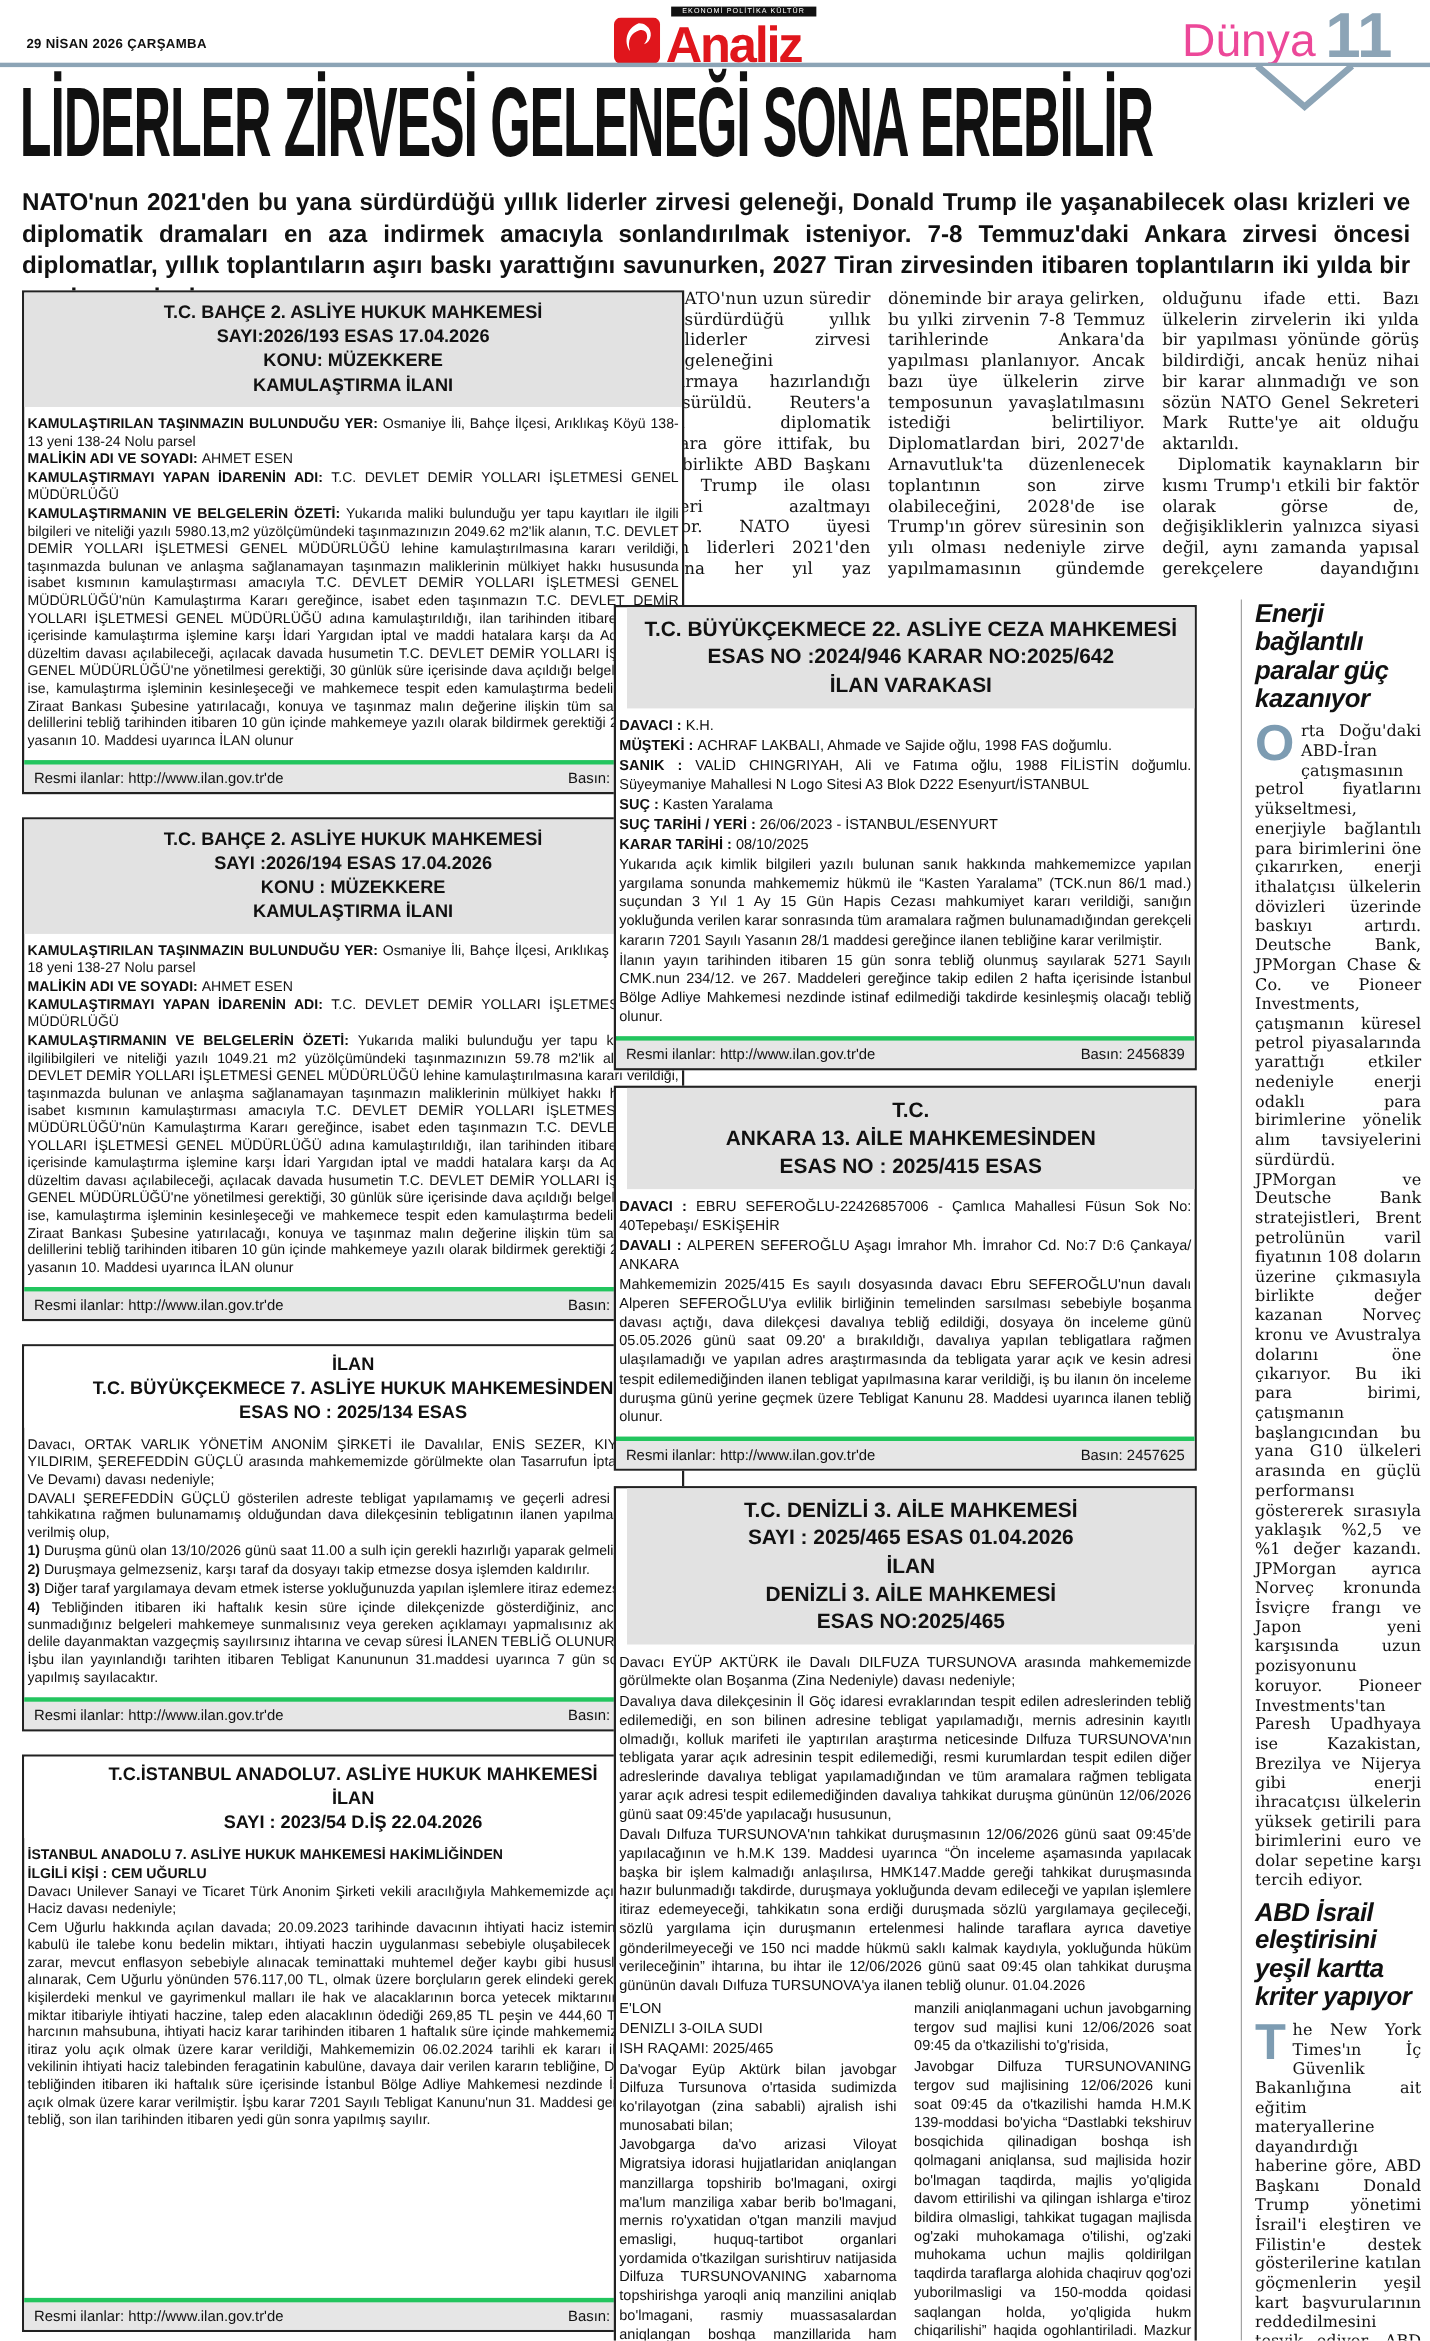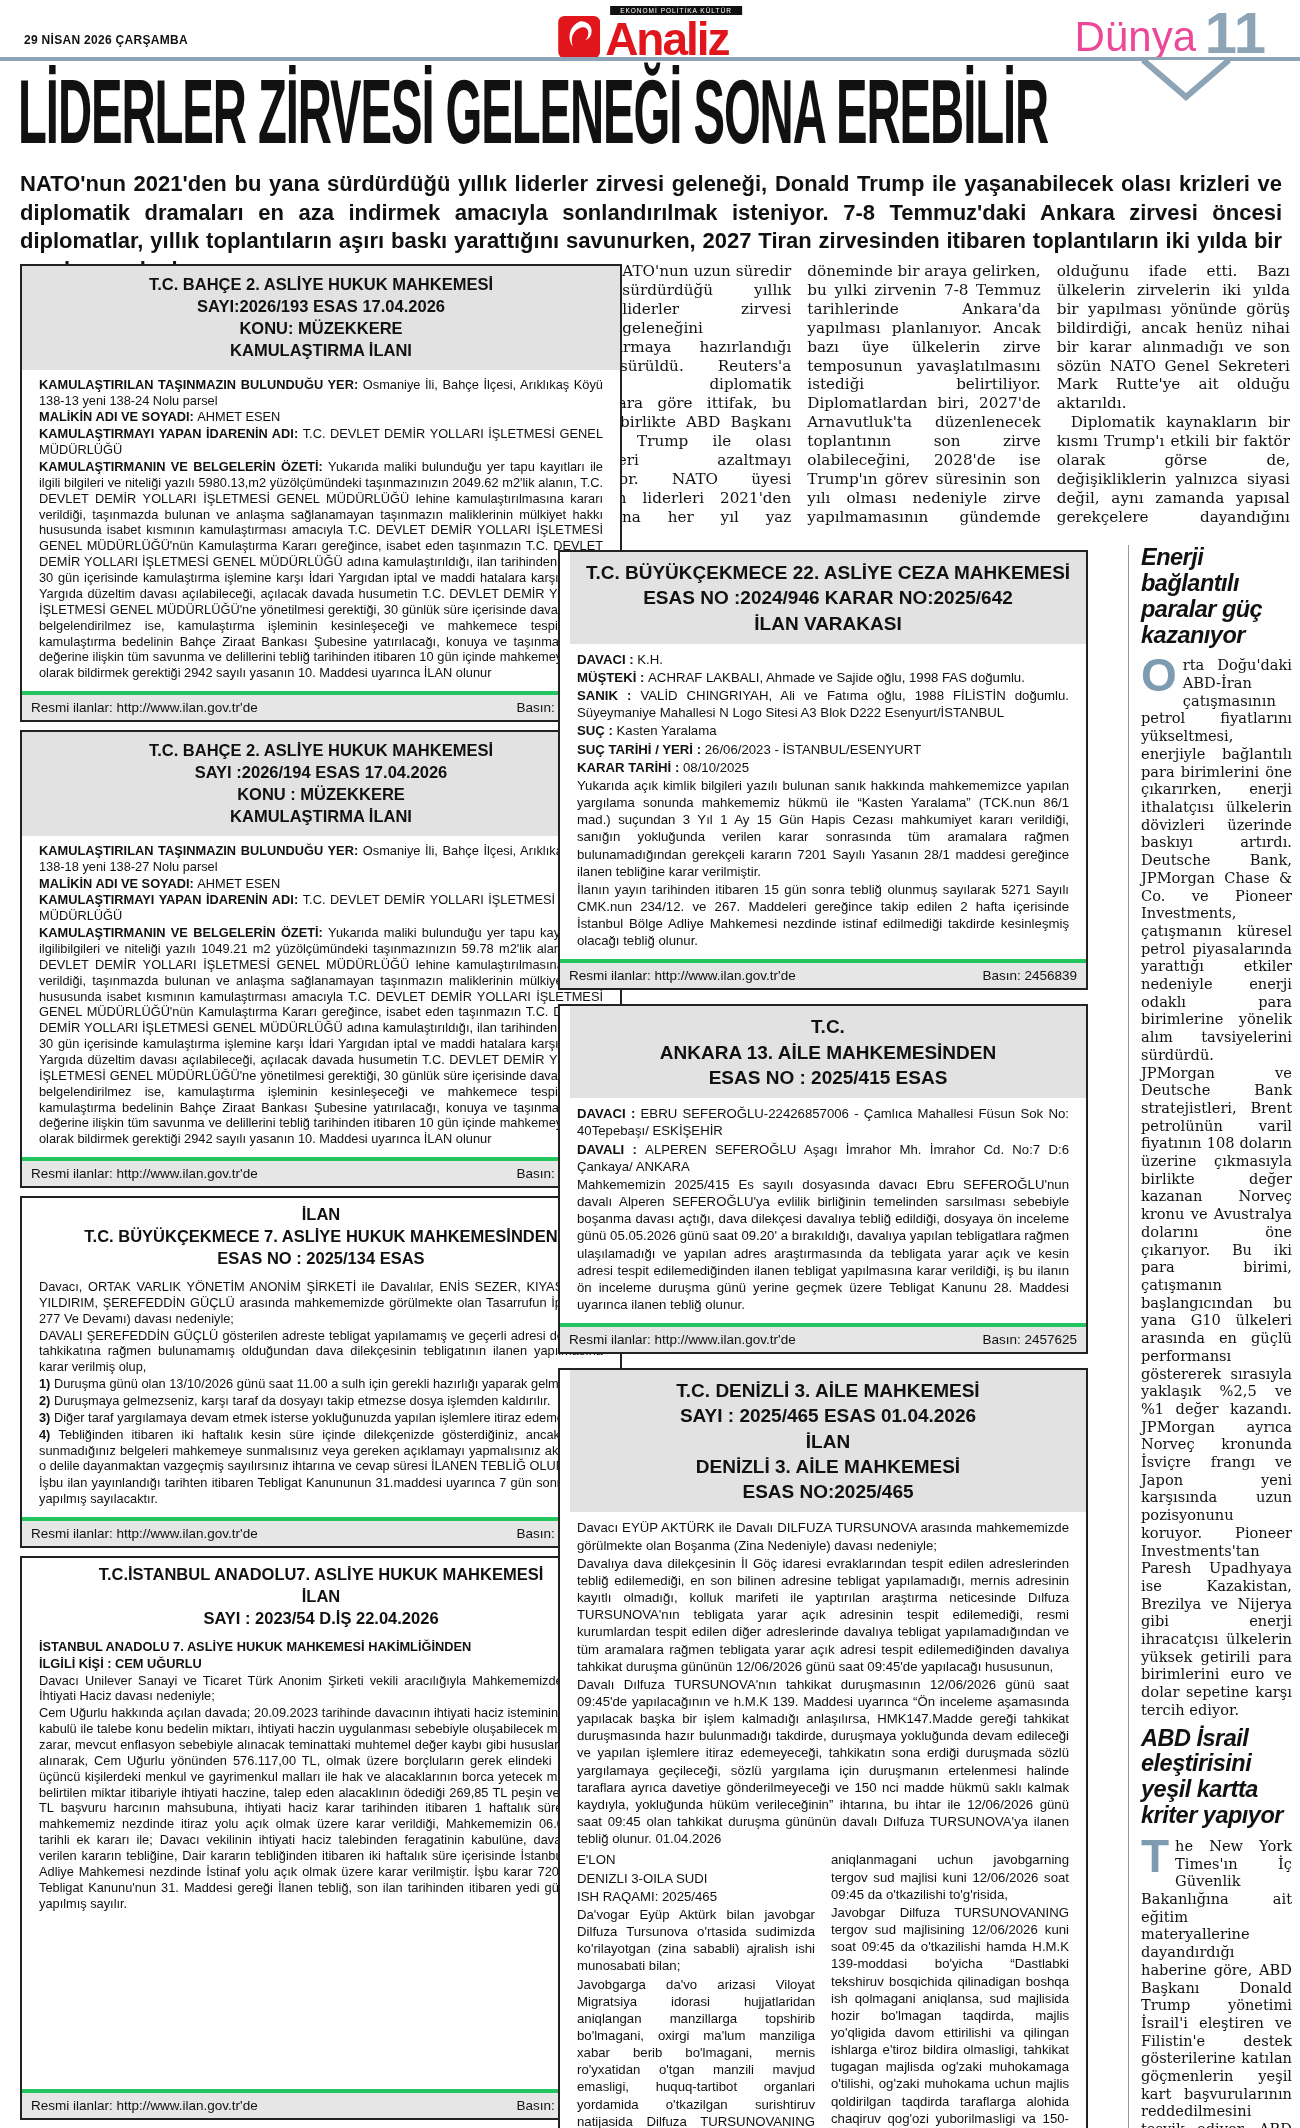--- a/index.html
+++ b/index.html
@@ -15,28 +15,28 @@
   .pagenum{position:absolute;right:34px;top:4px;color:#8ca4b6;font-size:58px;font-weight:bold;line-height:1;}
   .rule{position:absolute;left:0;top:57px;width:100%;height:4px;background:#8ca4b6;}
   .notch{position:absolute;right:68px;top:59px;}
   
   .headline{position:absolute;left:18px;top:60px;width:1268px;height:104px;overflow:hidden;}
   .headline-inner{display:inline-block;white-space:nowrap;font-weight:bold;font-size:90px;line-height:104px;
                   letter-spacing:-2px;transform:scaleX(.525);transform-origin:0 50%;}
   .subhead{position:absolute;left:20px;top:170px;width:1262px;font-size:22px;font-weight:bold;
            line-height:1.3;text-align:justify;}
   
-  .col-left{position:absolute;left:20px;top:264px;width:602px;height:1856px;display:flex;flex-direction:column;gap:8px;}
+  .col-left{position:absolute;left:20px;top:264px;width:602px;height:1856px;display:flex;flex-direction:column;gap:21px;}
   .mid-notices{position:absolute;left:558px;top:550px;width:530px;height:1566px;display:flex;flex-direction:column;gap:14px;}
   .notice{border:2px solid #222;display:flex;flex-direction:column;background:#fff;}
   .notice.grow{flex:1;}
   .ntitle{background:#e2e2e2;font-weight:bold;text-align:center;font-size:16.5px;line-height:1.33;padding:8px 6px;}
   .mid-notices .ntitle{font-size:19px;margin-left:10px;}
   .ntitle.plain{background:#fff;padding:6px 6px 2px;}
-  .nbody{padding:7px 17px 9px;font-size:12.8px;line-height:1.24;text-align:justify;flex:1;}
+  .nbody{padding:7px 3px 9px;font-size:12.8px;line-height:1.24;text-align:justify;flex:1;}
   .mid-notices .nbody{font-size:13.2px;line-height:1.3;}
   .nbody p{margin:0 0 1px;}
   .uz-cols{column-count:2;column-gap:16px;margin-top:4px;}
   .nfoot{display:flex;justify-content:space-between;align-items:center;background:#e6e6e6;
          border-top:4px solid #22c55e;font-weight:normal;font-size:13.5px;padding:5px 9px;}
   
   .article{position:absolute;left:558px;top:262px;width:732px;height:280px;overflow:hidden;
            column-count:3;column-gap:16px;font-family:"DejaVu Serif",serif;
            font-size:15.2px;line-height:18.9px;text-align:justify;}
   .article p{margin:0;}

